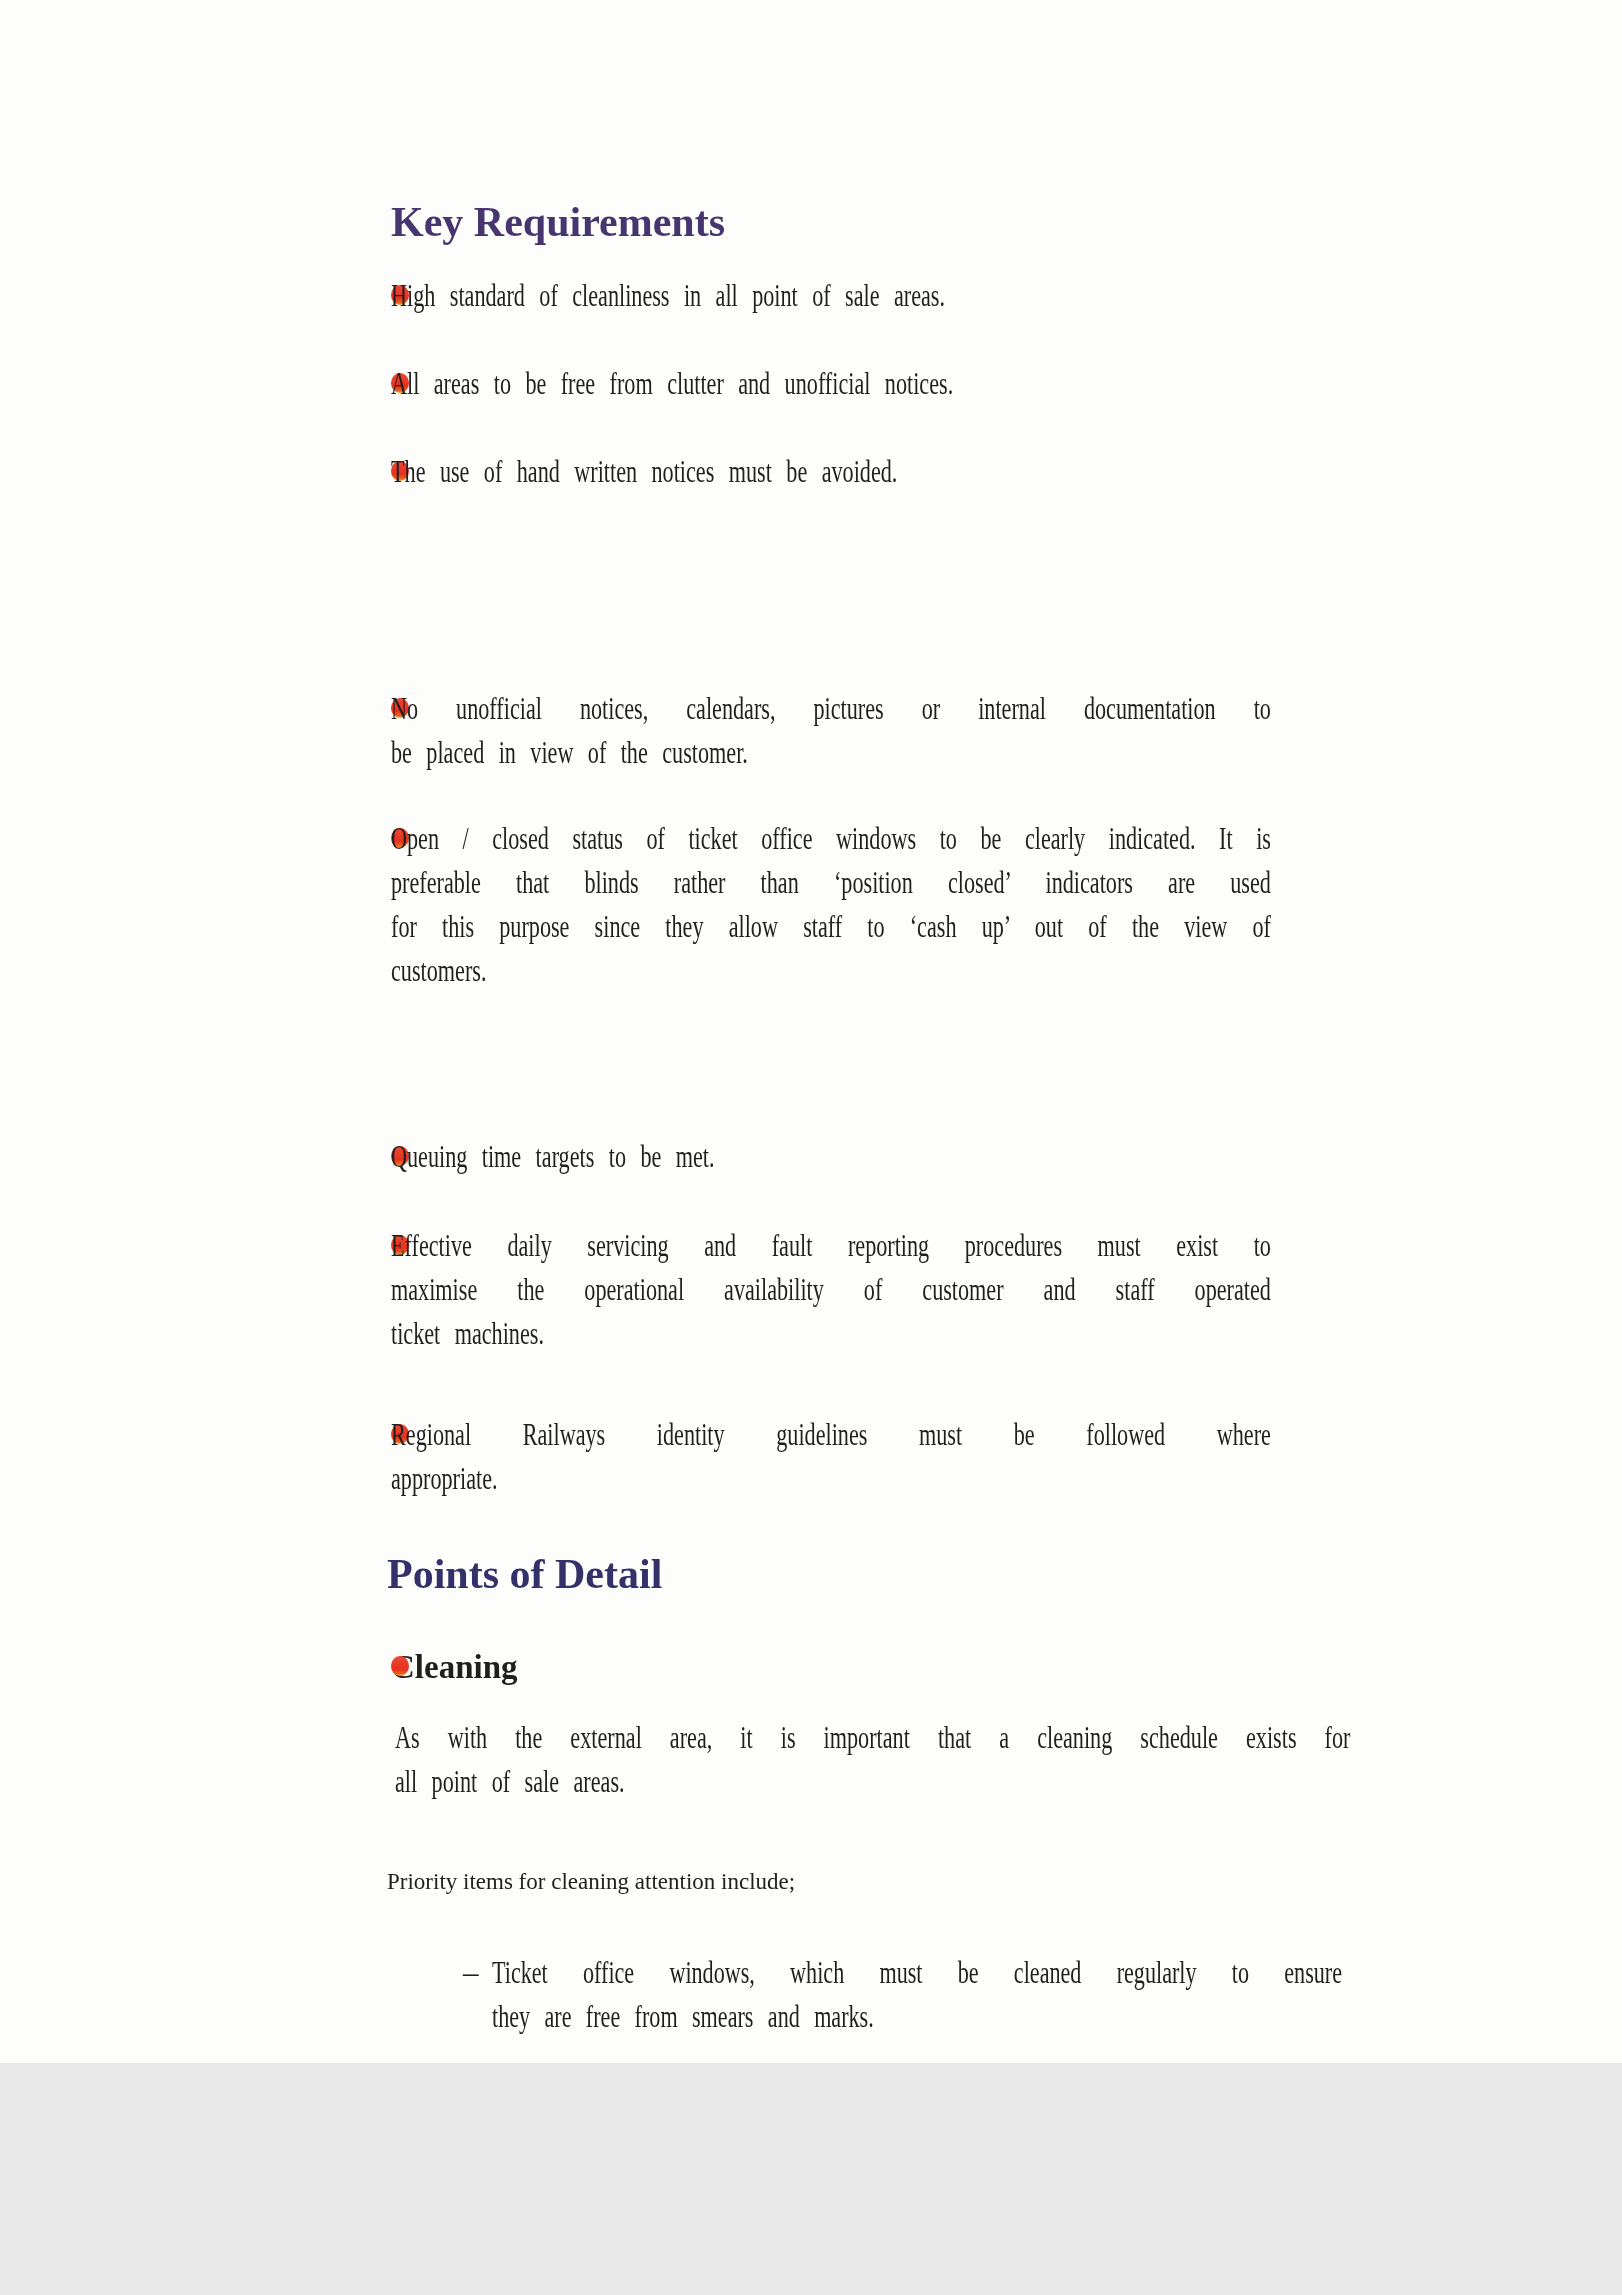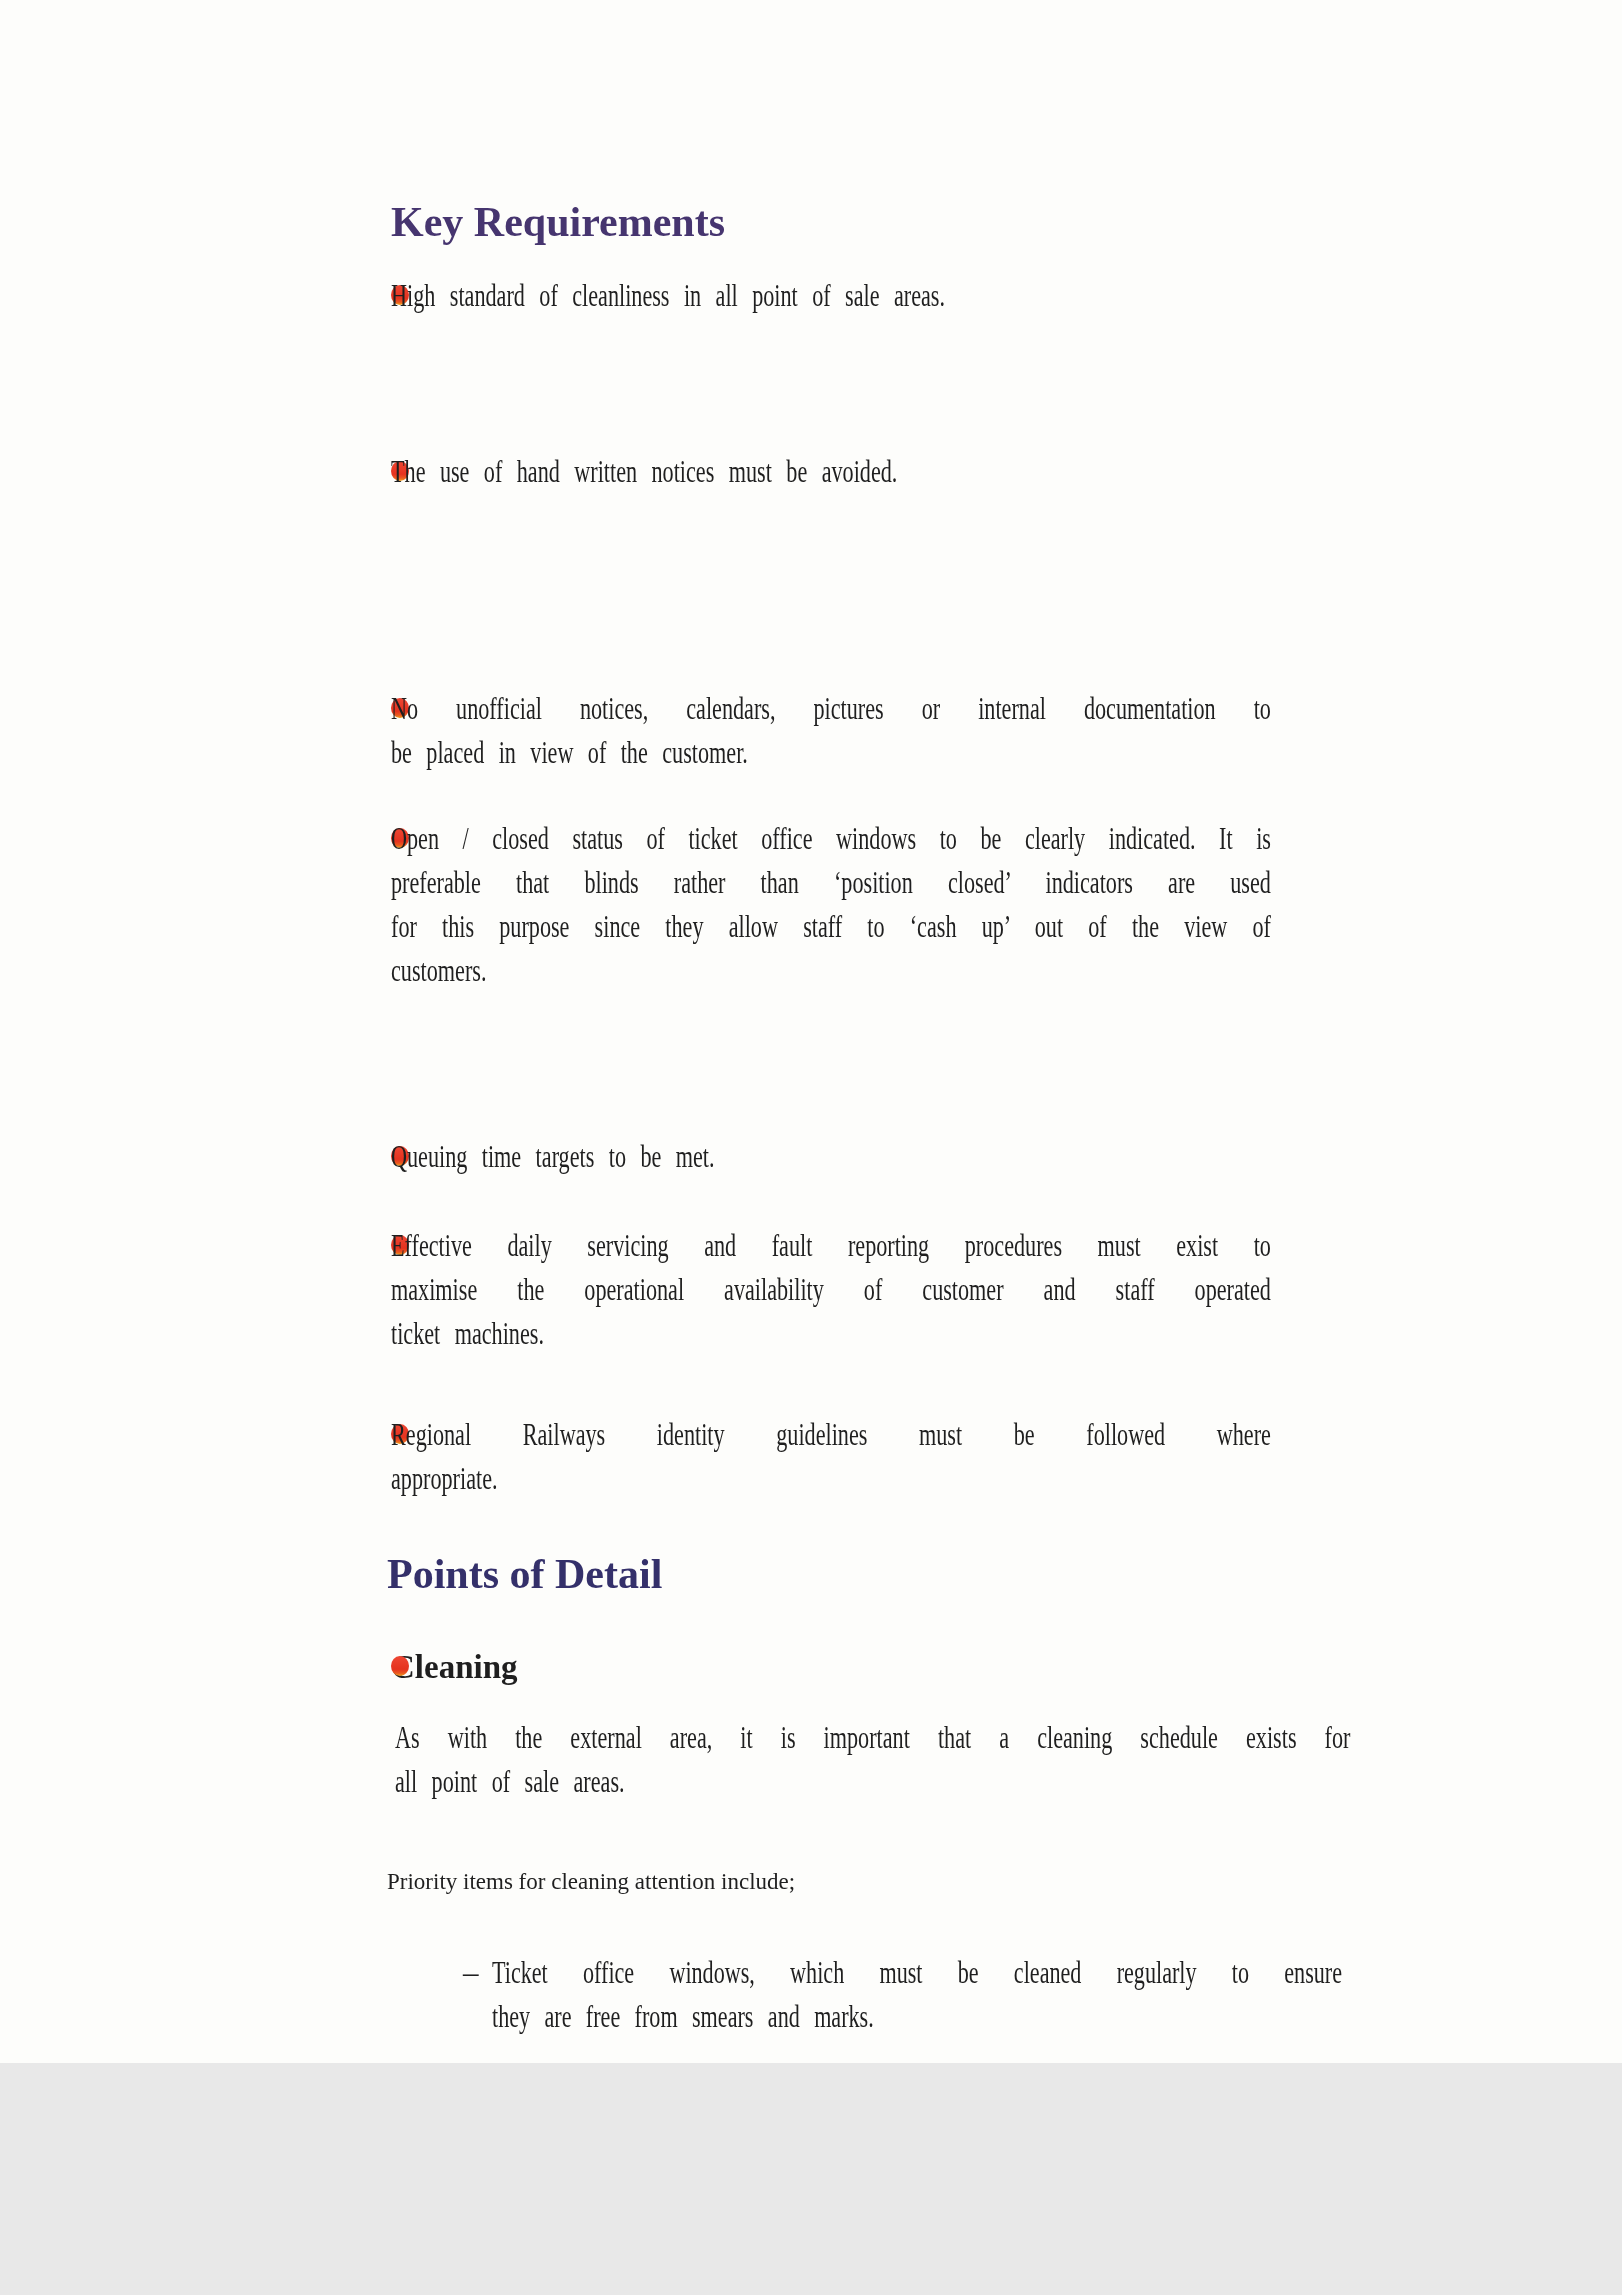--- a/index.html
+++ b/index.html
@@ -70,20 +70,28 @@
 
   <div class="li" style="top:274px">
     <span class="dot"></span>
     <div class="col">
         <div class="scale">
       <div class="ln wide">High standard of cleanliness in all point of sale areas.</div>
     </div>
       </div>
   </div>
 
+  <div class="li" style="top:362px">
+    <span class="dot"></span>
+    <div class="col">
+        <div class="scale">
+      <div class="ln wide">All areas to be free from clutter and unofficial notices.</div>
+    </div>
+      </div>
+  </div>
 
   <div class="li" style="top:450px">
     <span class="dot"></span>
     <div class="col">
         <div class="scale">
       <div class="ln wide">The use of hand written notices must be avoided.</div>
     </div>
       </div>
   </div>
 

